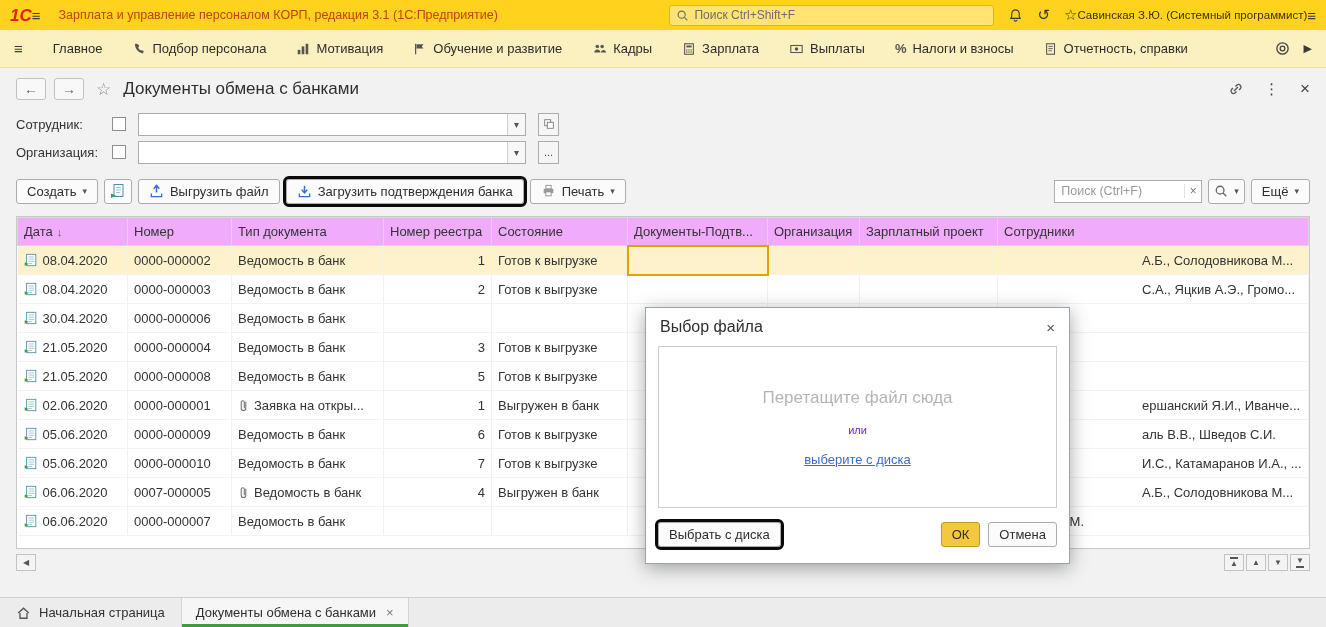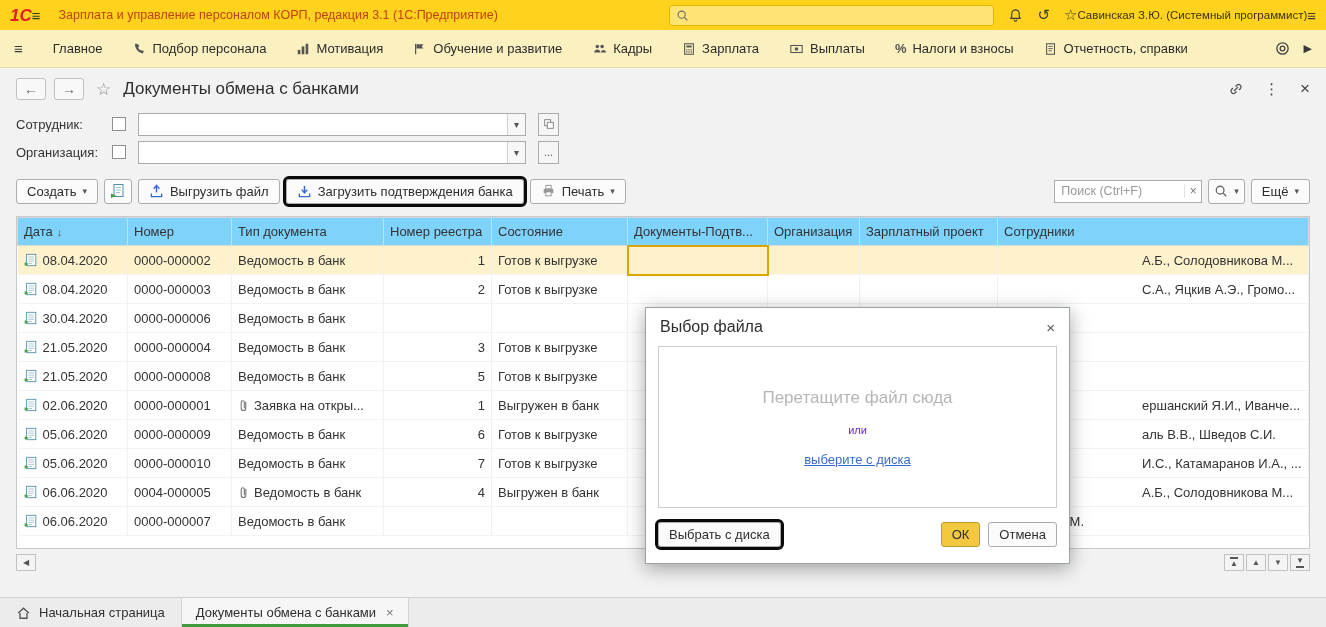--- a/index.html
+++ b/index.html
@@ -53,21 +53,21 @@
   .hl { outline:3px solid #0a0a0a; outline-offset:0px; }
   .tspacer { flex:1; }
   .searchbox { width:148px; height:23px; border:1px solid #ABABAB; background:#fff; display:flex; align-items:center; }
   .searchbox input { flex:1; min-width:0; border:none; outline:none; font-family:inherit; font-size:12.5px; padding:0 6px; }
   .searchbox input::placeholder { color:#9a9a9a; }
   .searchbox .clr { width:17px; text-align:center; color:#777; font-size:12px; border-left:1px solid #E2E2E2; }
 
   
   .grid { margin-top:10px; background:#fff; border:1px solid #C9C9C9; height:333px; overflow:hidden; }
   table { border-collapse:collapse; table-layout:fixed; width:1292px; }
-  th { background:#7dd3fc; border:1px solid #D8D8D8; font-weight:normal; text-align:left;
+  th { background:#f0abfc; border:1px solid #D8D8D8; font-weight:normal; text-align:left;
        padding:0 6px; height:28px; font-size:13px; color:#333; white-space:nowrap; overflow:hidden; }
   td { padding:0 6px; height:29px; border-right:1px solid #F1F1F1; border-bottom:1px solid #F3F3F3;
        font-size:13px; white-space:nowrap; overflow:hidden; }
   tr.sel td { background:#FDF2CC; }
   td.focuscell { border:2px solid #E0A400; background:#FFE9A0; }
   .cnum { text-align:right; }
   .cdate { }
   .cdate .inner, .ctype .inner { display:flex; align-items:center; gap:5px; }
   .frag { padding-left:144px; }
   .sorta { color:#555; font-size:11px; margin-left:4px;}
@@ -110,20 +110,21 @@
 
   <div class="topbar">
     <span class="logo">1С</span>
     <span class="glyphbtn">≡</span>
     <span class="apptitle">Зарплата и управление персоналом КОРП, редакция 3.1 (1С:Предприятие)</span>
     <div class="topsearch">
       <svg width="13" height="13" viewBox="0 0 16 16">
           <circle cx="7" cy="7" r="4.4" fill="none" stroke="#6e6e6e" stroke-width="1.4"></circle>
           <path d="M10.3 10.3 14 14" stroke="#6e6e6e" stroke-width="1.4"></path>
         </svg>
+      <input type="text" placeholder="Поиск Ctrl+Shift+F" style="">
     </div>
     <div class="topicons">
       <svg width="15" height="15" viewBox="0 0 16 16">
           <path d="M8 2a4 4 0 0 0-4 4v3L3 11h10l-1-2V6a4 4 0 0 0-4-4z" fill="none" stroke="#3a3a3a" stroke-width="1.2"></path>
           <path d="M6.5 12.5a1.5 1.5 0 0 0 3 0" fill="none" stroke="#3a3a3a" stroke-width="1.2"></path>
         </svg>
       <span class="glyphbtn">↺</span>
       <span class="glyphbtn">☆</span>
     </div>
     <span class="username">Савинская З.Ю. (Системный программист)</span>
@@ -498,21 +499,21 @@
             <td class="cdate">
                 <span class="inner">
                   <svg width="14" height="14" viewBox="0 0 16 16">
                     <rect x="3" y="1.5" width="10.5" height="13" fill="#fff" stroke="#4D8FA8"></rect>
                     <path d="M5 4.5h6.5M5 7h6.5M5 9.5h6.5M5 12h4" stroke="#9FC3D2"></path>
                     <path d="M.8 10.5l4.6 2.1-4.6 2.1z" fill="#3E9B3E"></path>
                   </svg>
                   <span>06.06.2020</span>
                 </span>
               </td>
-            <td>0004-000005</td>
+            <td>0007-000005</td>
             <td class="ctype">
                 <span class="inner">
                   <svg width="11" height="13" viewBox="0 0 12 14">
                     <path d="M8.5 3v7a2.5 2.5 0 0 1-5 0V3.5a1.7 1.7 0 0 1 3.4 0V10" fill="none" stroke="#777" stroke-width="1.2"></path>
                   </svg>
                   <span>Ведомость в банк</span>
                 </span>
               </td>
             <td class="cnum">4</td>
             <td>Выгружен в банк</td>

